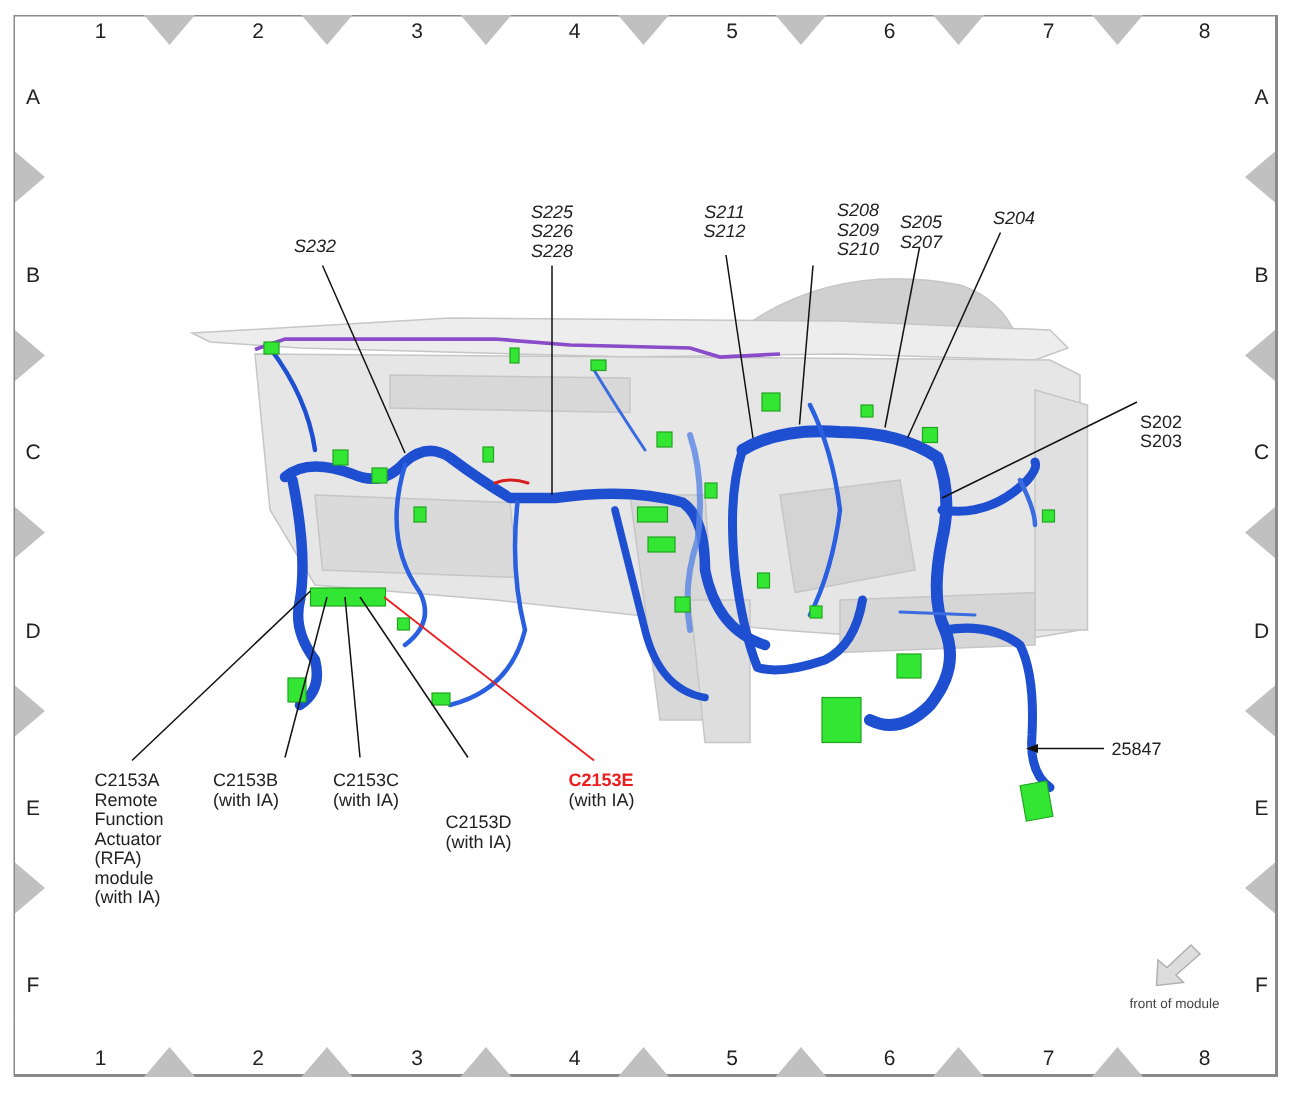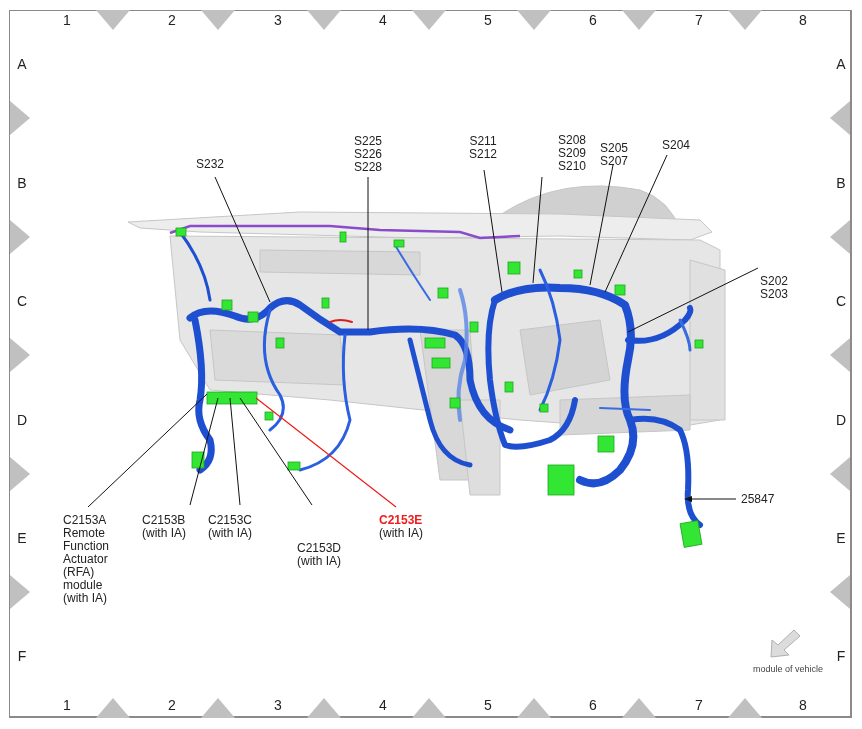--- a/index.html
+++ b/index.html
@@ -8,21 +8,21 @@
   .frame { position:absolute; left:9px; top:10px; width:843px; height:708px;
            border:1px solid #8a8a8a; border-right-width:2px; border-bottom-width:2px; box-sizing:border-box; }
   .colnum { position:absolute; font-size:14px; color:#222; width:20px; text-align:center; }
   .rowlet { position:absolute; font-size:14px; color:#222; width:20px; text-align:center; }
   .tri { position:absolute; width:0; height:0; }
   .tri-down { border-left:17px solid transparent; border-right:17px solid transparent; border-top:20px solid #c0c0c0; }
   .tri-up { border-left:17px solid transparent; border-right:17px solid transparent; border-bottom:20px solid #c0c0c0; }
   .tri-right { border-top:17px solid transparent; border-bottom:17px solid transparent; border-left:20px solid #c0c0c0; }
   .tri-left { border-top:17px solid transparent; border-bottom:17px solid transparent; border-right:20px solid #c0c0c0; }
   .label { position:absolute; font-size:12px; line-height:13px; color:#222; white-space:pre-line; }
-  .label.center { text-align:center; }
+  .label.center { text-align:center;font-style:italic; }
   .label.red { color:#ee1c1c; font-weight:bold; }
   .small { font-size:9px; color:#444; }
   svg.diagram { position:absolute; left:0; top:0; }
 </style>
 </head>
 <body>
 
 <div class="frame"></div>
 
 <div>
@@ -193,22 +193,22 @@
 
 <div class="label" style="left:63px;top:514px">C2153A
 Remote
 Function
 Actuator
 (RFA)
 module
 (with IA)</div>
 <div class="label" style="left:142px;top:514px">C2153B
 (with IA)</div>
-<div class="label" style="left:208px;top:514px">C2153C
+<div class="label" style="left:222px;top:514px">C2153C
 (with IA)</div>
 <div class="label" style="left:297px;top:542px">C2153D
 (with IA)</div>
 <div style="position:absolute;left:379px;top:514px">
   <div class="label red" style="position:static">C2153E</div>
   <div class="label" style="position:static">(with IA)</div>
 </div>
 
-<div class="label small" style="left:753px;top:663px">module of vehicle</div>
+<div class="label small" style="left:753px;top:663px">front of module</div>
 
 </body></html>

